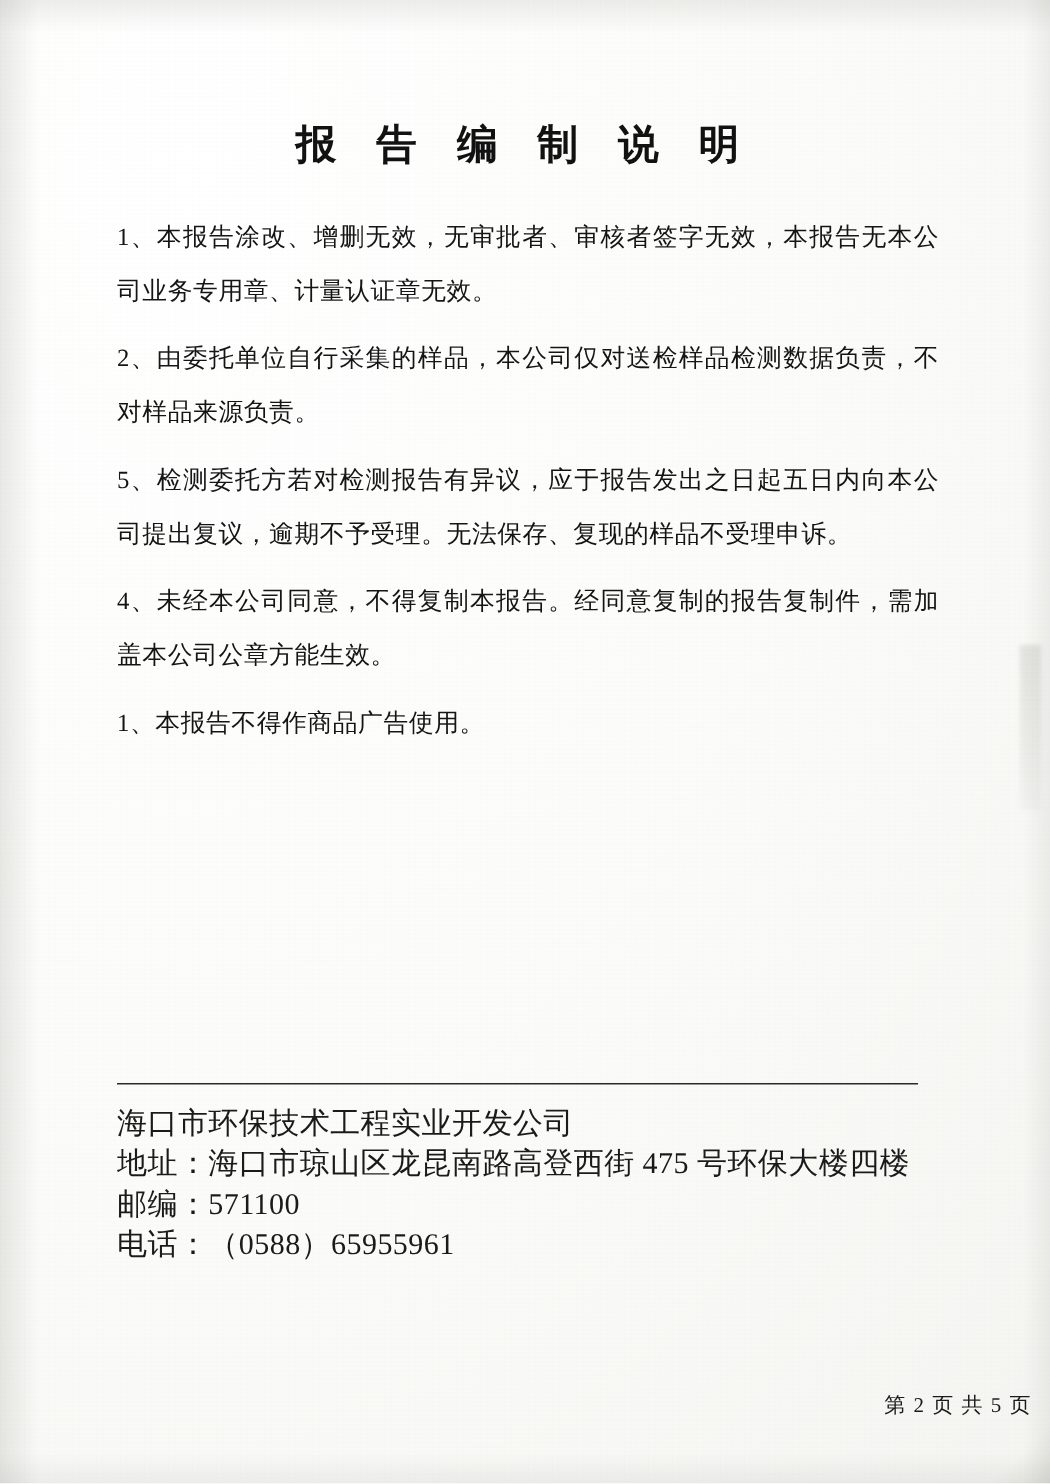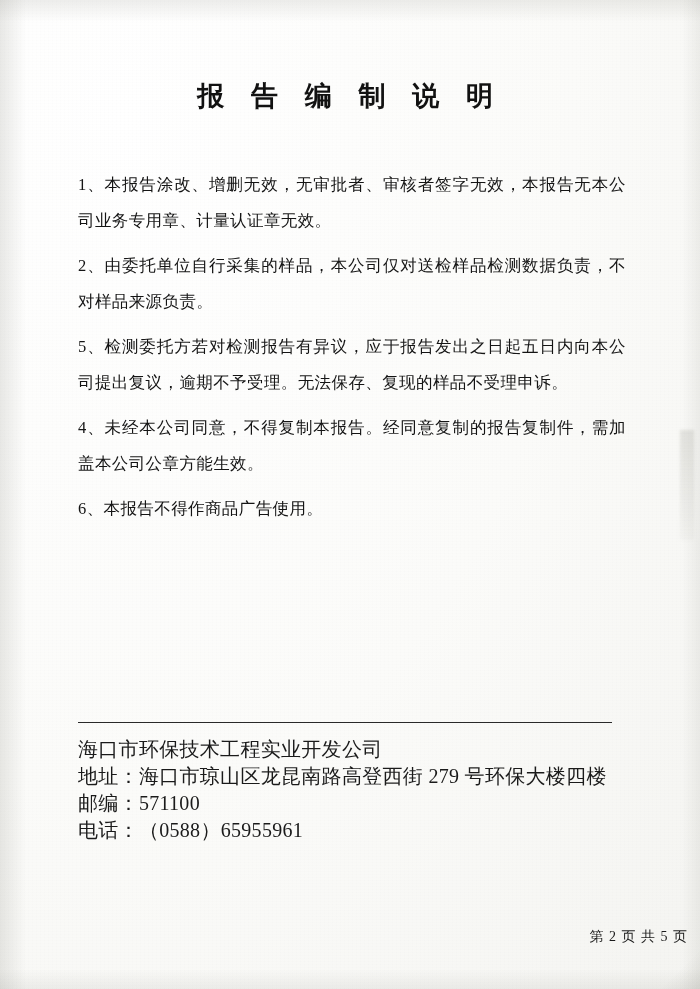--- a/index.html
+++ b/index.html
@@ -72,21 +72,20 @@
     letter-spacing: 10px;
     color: #121212;
     font-family: "Liberation Serif", serif;
   }
 
   .clauses {
     position: absolute;
     top: 140px;
     left: 78px;
     width: 548px;
-    margin-top: 27px;
   }
   .clause {
     font-size: 16.5px;
     line-height: 36px;
     color: #151515;
     margin-bottom: 9px;
     text-align: justify;
     letter-spacing: 0.4px;
   }
 
@@ -147,27 +146,27 @@
 <div class="page">
   <div class="content">
 
     <div class="doc-title">报 告 编 制 说 明</div>
 
     <div class="clauses">
       <div class="clause">1、本报告涂改、增删无效，无审批者、审核者签字无效，本报告无本公司业务专用章、计量认证章无效。</div>
       <div class="clause">2、由委托单位自行采集的样品，本公司仅对送检样品检测数据负责，不对样品来源负责。</div>
       <div class="clause">5、检测委托方若对检测报告有异议，应于报告发出之日起五日内向本公司提出复议，逾期不予受理。无法保存、复现的样品不受理申诉。</div>
       <div class="clause">4、未经本公司同意，不得复制本报告。经同意复制的报告复制件，需加盖本公司公章方能生效。</div>
-      <div class="clause">6、本报告不得作商品广告使用。</div>
+      <div class="clause">1、本报告不得作商品广告使用。</div>
     </div>
 
     <div class="footer-block">
       <div class="footer-rule"></div>
       <div class="footer-line">海口市环保技术工程实业开发公司</div>
-      <div class="footer-line">地址：海口市琼山区龙昆南路高登西街 279 号环保大楼四楼</div>
+      <div class="footer-line">地址：海口市琼山区龙昆南路高登西街 475 号环保大楼四楼</div>
       <div class="footer-line">邮编：571100</div>
       <div class="footer-line">电话：（0588）65955961</div>
     </div>
 
     <div class="page-number">第 2 页 共 5 页</div>
   </div>
 
   <div class="margin-smudge"></div>
   <div class="scan-noise"></div>
   <div class="edge-shade-left"></div>

